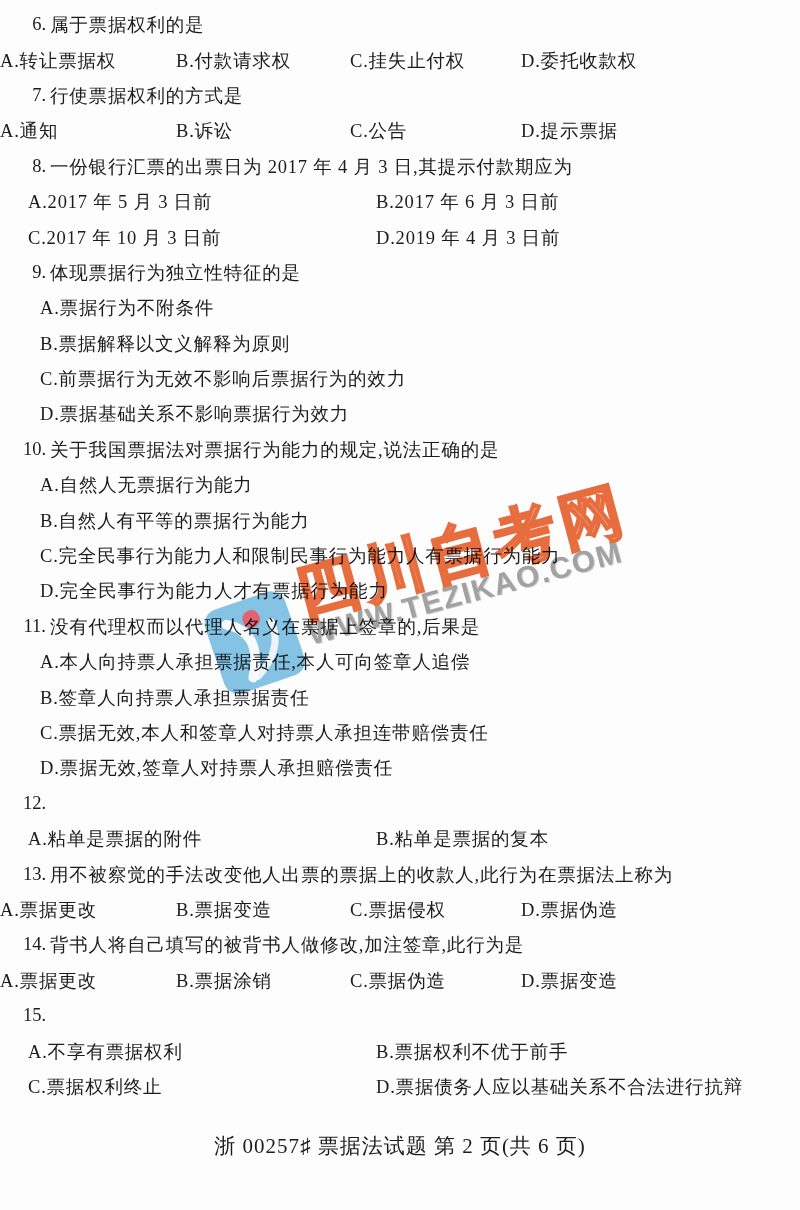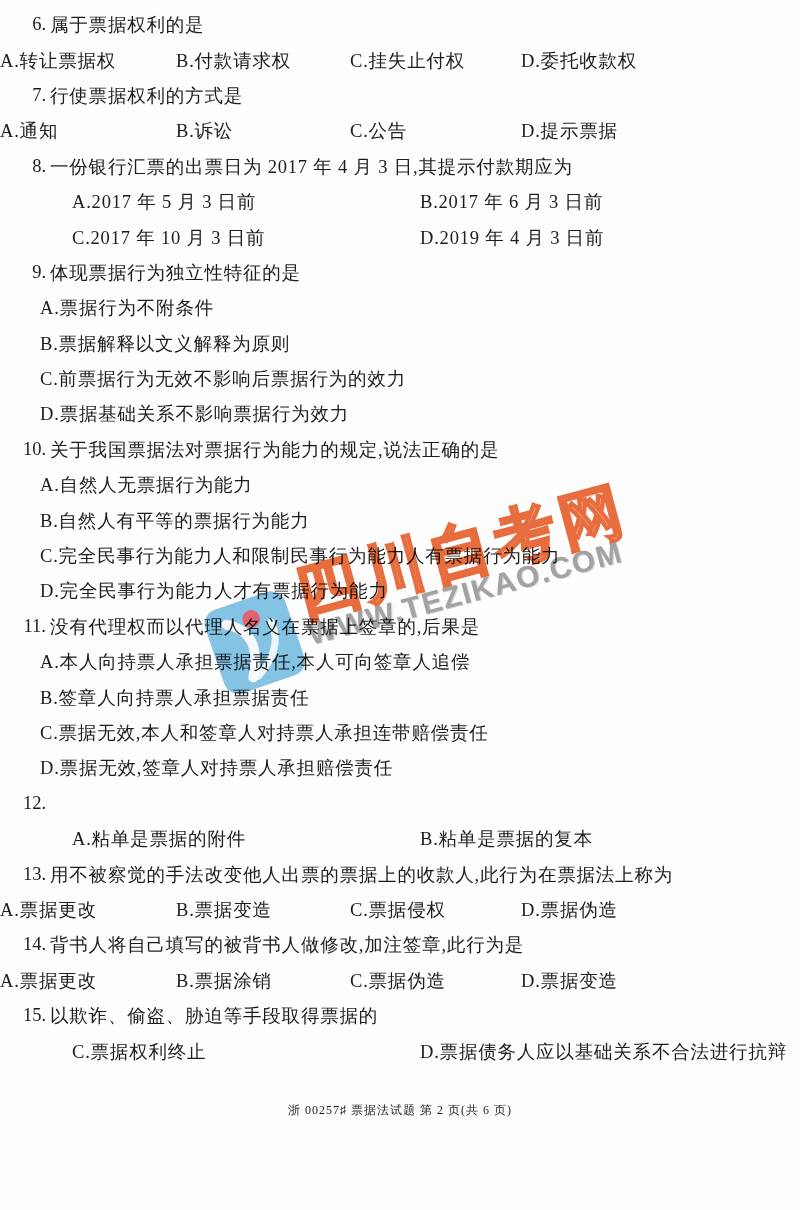--- a/index.html
+++ b/index.html
@@ -34,32 +34,32 @@
   }
   .q-text { padding-left: 4px; }
   .opt-row4 {
     display: grid;
     grid-template-columns: 176px 174px 171px auto;
     align-items: center;
   }
   .opt-row2 {
     display: grid;
     grid-template-columns: 348px auto;
-    padding-left: 72px;
+    padding-left: 28px;
     align-items: center;
   }
   .opt-stack { padding-left: 40px; }
 
   .footer {
     margin-top: 24px;
     height: 35px;
     display: flex;
     align-items: center;
     justify-content: center;
-    font-size: 12px;
+    font-size: 21px;
     letter-spacing: 1px;
   }
 
   
   .watermark {
     position: absolute;
     left: 212px;
     top: 608px;
     display: flex;
     align-items: flex-start;
@@ -203,21 +203,24 @@
         <span class="q-text">背书人将自己填写的被背书人做修改,加注签章,此行为是</span>
       </div>
       <div class="line opt-row4">
         <span class="">A.票据更改</span>
         <span class="">B.票据涂销</span>
         <span class="">C.票据伪造</span>
         <span class="">D.票据变造</span>
       </div>
       <div class="line">
         <span class="q-num">15.</span>
-        <span class="q-text">以欺诈、偷盗、胁迫等手段取得票据的</span>
+      </div>
+      <div class="line opt-row2">
+        <span class="">A.不享有票据权利</span>
+        <span class="">B.票据权利不优于前手</span>
       </div>
       <div class="line opt-row2">
         <span class="">C.票据权利终止</span>
         <span class="">D.票据债务人应以基础关系不合法进行抗辩</span>
       </div>
     </div>
 
   <div class="footer">浙 00257♯ 票据法试题 第 2 页(共 6 页)</div>
 
   <div class="watermark">

